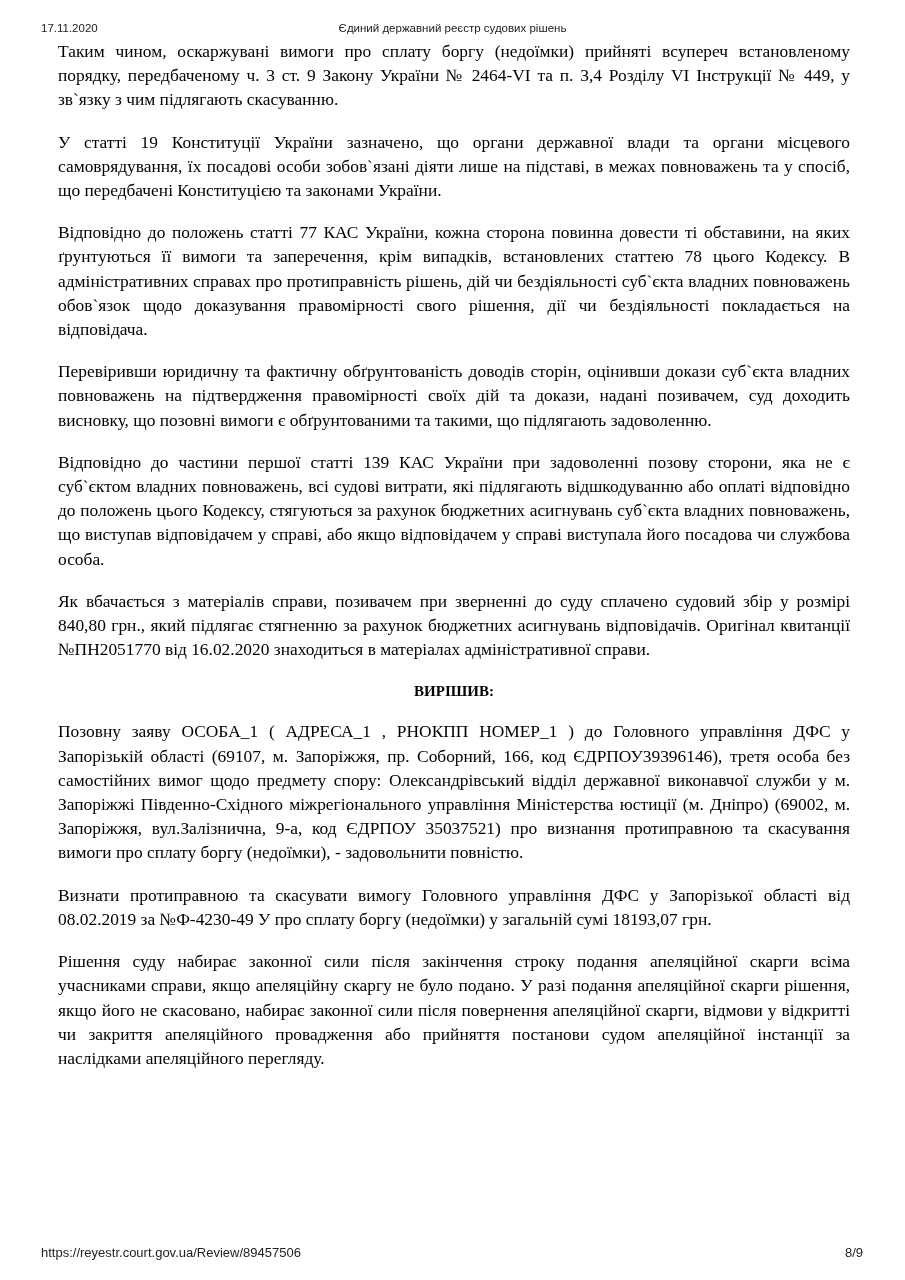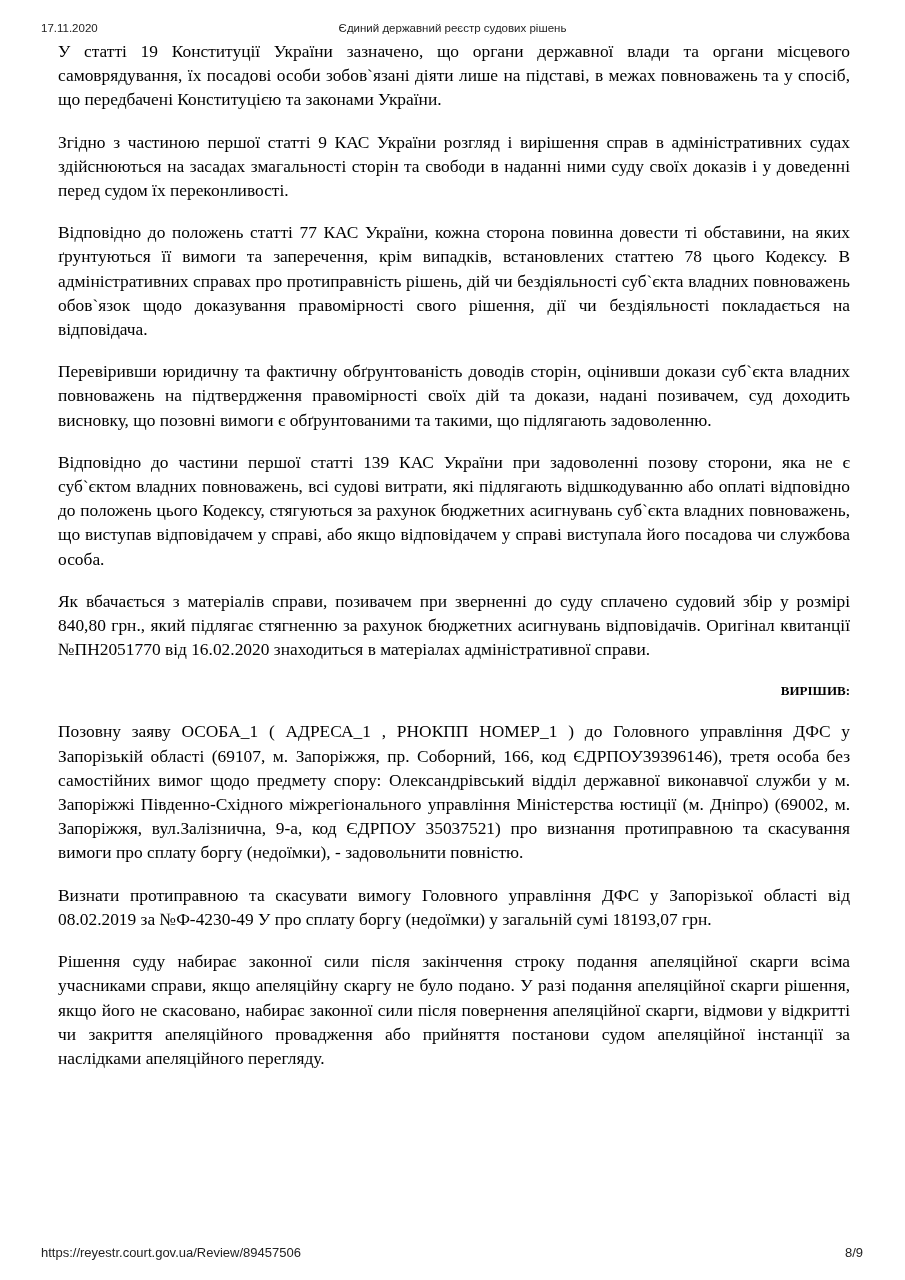--- a/index.html
+++ b/index.html
@@ -41,36 +41,36 @@
     font-size: 17.4px;
     line-height: 24.2px;
   }
   .content p {
     margin: 0 0 18px 0;
     text-align: justify;
     text-align-last: left;
   }
   .content p.italic { }
   .content h2 {
-    font-size: 13px;
+    font-size: 15px;
     font-weight: bold;
-    text-align: right;
+    text-align: center;
     margin: 4px 0 16px 0;
     line-height: 24px;
   }
 </style>
 </head>
 <body>
 
 <div class="hdr hdr-title">Єдиний державний реєстр судових рішень</div>
 <div class="hdr hdr-date">17.11.2020</div>
 
 <div class="content">
+  <p>Таким чином, оскаржувані вимоги про сплату боргу (недоїмки) прийняті всупереч встановленому порядку, передбаченому ч. 3 ст. 9 Закону України № 2464-VI та п. 3,4 Розділу VI Інструкції № 449, у зв`язку з чим підлягають скасуванню.</p>
   <p>У статті 19 Конституції України зазначено, що органи державної влади та органи місцевого самоврядування, їх посадові особи зобов`язані діяти лише на підставі, в межах повноважень та у спосіб, що передбачені Конституцією та законами України.</p>
-  <p>Згідно з частиною першої статті 9 КАС України розгляд і вирішення справ в адміністративних судах здійснюються на засадах змагальності сторін та свободи в наданні ними суду своїх доказів і у доведенні перед судом їх переконливості.</p>
   <p>Відповідно до положень статті 77 КАС України, кожна сторона повинна довести ті обставини, на яких ґрунтуються її вимоги та заперечення, крім випадків, встановлених статтею 78 цього Кодексу. В адміністративних справах про протиправність рішень, дій чи бездіяльності суб`єкта владних повноважень обов`язок щодо доказування правомірності свого рішення, дії чи бездіяльності покладається на відповідача.</p>
   <p>Перевіривши юридичну та фактичну обґрунтованість доводів сторін, оцінивши докази суб`єкта владних повноважень на підтвердження правомірності своїх дій та докази, надані позивачем, суд доходить висновку, що позовні вимоги є обґрунтованими та такими, що підлягають задоволенню.</p>
   <p>Відповідно до частини першої статті 139 КАС України при задоволенні позову сторони, яка не є суб`єктом владних повноважень, всі судові витрати, які підлягають відшкодуванню або оплаті відповідно до положень цього Кодексу, стягуються за рахунок бюджетних асигнувань суб`єкта владних повноважень, що виступав відповідачем у справі, або якщо відповідачем у справі виступала його посадова чи службова особа.</p>
   <p>Як вбачається з матеріалів справи, позивачем при зверненні до суду сплачено судовий збір у розмірі 840,80 грн., який підлягає стягненню за рахунок бюджетних асигнувань відповідачів. Оригінал квитанції №ПН2051770 від 16.02.2020 знаходиться в матеріалах адміністративної справи.</p>
 
   <h2>ВИРІШИВ:</h2>
 
   <p>Позовну заяву ОСОБА_1 ( АДРЕСА_1 , РНОКПП НОМЕР_1 ) до Головного управління ДФС у Запорізькій області (69107, м. Запоріжжя, пр. Соборний, 166, код ЄДРПОУ39396146), третя особа без самостійних вимог щодо предмету спору: Олександрівський відділ державної виконавчої служби у м. Запоріжжі Південно-Східного міжрегіонального управління Міністерства юстиції (м. Дніпро) (69002, м. Запоріжжя, вул.Залізнична, 9-а, код ЄДРПОУ 35037521) про визнання протиправною та скасування вимоги про сплату боргу (недоїмки), - задовольнити повністю.</p>
   <p>Визнати протиправною та скасувати вимогу Головного управління ДФС у Запорізької області від 08.02.2019 за №Ф-4230-49 У про сплату боргу (недоїмки) у загальній сумі 18193,07 грн.</p>
 

